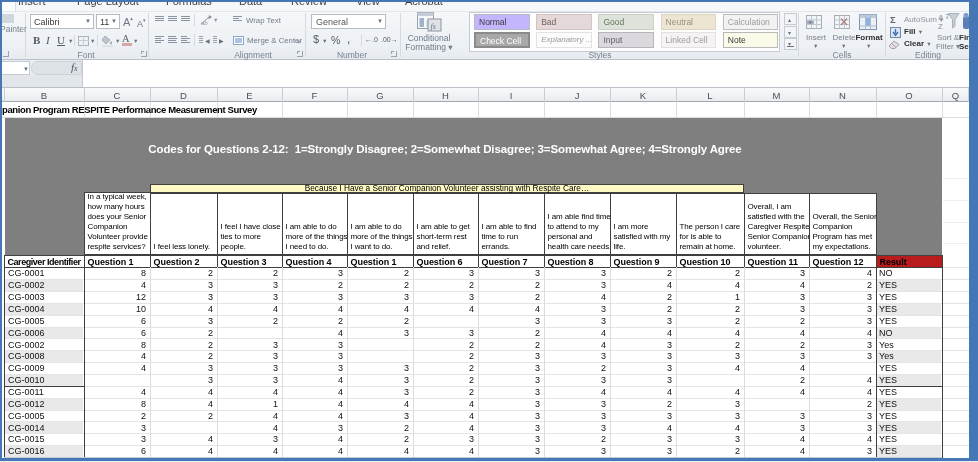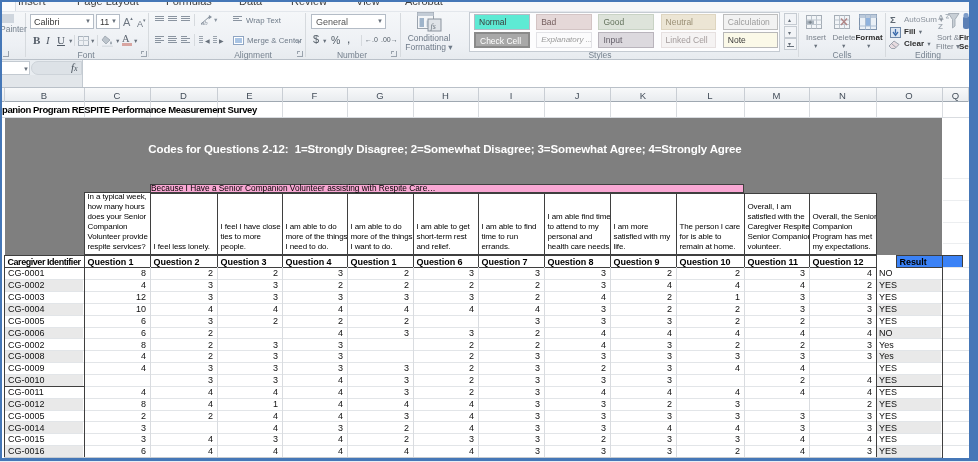--- a/index.html
+++ b/index.html
@@ -139,21 +139,21 @@
     <rect x="1" y="2" width="18" height="4" fill="#c3ccd6"></rect>
     <line x1="1" y1="9" x2="19" y2="9" stroke="#aeb6bf"></line>
     <line x1="1" y1="12" x2="19" y2="12" stroke="#aeb6bf"></line>
     <line x1="7" y1="6" x2="7" y2="16" stroke="#aeb6bf"></line>
     <line x1="13" y1="6" x2="13" y2="16" stroke="#aeb6bf"></line>
     <path d="M14 16 L21 8 L23 10 L16 18 Z" fill="#c9a96a" stroke="#8a939e" stroke-width="0.7"></path>
   </svg>
 <div style="position:absolute;left:497px;top:33px;width:62px;height:9px;font-size:8.5px;color:#6e7a88;text-align:center">Format</div>
 <div style="position:absolute;left:497px;top:42px;width:62px;height:9px;font-size:8.5px;color:#6e7a88;text-align:center">as Table ▾</div>
 <div style="position:absolute;left:469px;top:12px;width:311px;height:40px;background:#fdfdfe;border:1px solid #c5cbd2"></div>
-<div style="position:absolute;left:474.0px;top:14px;width:55.5px;height:16px;background:#5eead4;border:1px solid #b4bcc5;color:#3a3a3a;font-size:8.5px;overflow:hidden">
+<div style="position:absolute;left:474.0px;top:14px;width:55.5px;height:16px;background:#c4b5fd;border:1px solid #b4bcc5;color:#3a3a3a;font-size:8.5px;overflow:hidden">
     <span style="position:absolute;left:4px;top:2px">Normal</span>
   </div>
 <div style="position:absolute;left:536.2px;top:14px;width:55.5px;height:16px;background:#e5d8d8;border:1px solid #d3c4c4;color:#756060;font-size:8.5px;overflow:hidden">
     <span style="position:absolute;left:4px;top:2px">Bad</span>
   </div>
 <div style="position:absolute;left:598.4px;top:14px;width:55.5px;height:16px;background:#dde3da;border:1px solid #c8d2c4;color:#66745f;font-size:8.5px;overflow:hidden">
     <span style="position:absolute;left:4px;top:2px">Good</span>
   </div>
 <div style="position:absolute;left:660.6px;top:14px;width:55.5px;height:16px;background:#ece5d4;border:1px solid #ded5c0;color:#9b9076;font-size:8.5px;overflow:hidden">
     <span style="position:absolute;left:4px;top:2px">Neutral</span>
@@ -307,21 +307,21 @@
 <div style="position:absolute;left:942px;top:102px;width:1px;height:16px;background:#d9dce0"></div>
 <div style="position:absolute;left:969px;top:102px;width:1px;height:16px;background:#d9dce0"></div>
 <div style="position:absolute;left:2px;top:117px;width:967px;height:1px;background:#d9dce0"></div>
 <div style="position:absolute;left:2px;top:104px;width:600px;height:15px;font-size:9.5px;letter-spacing:-0.38px;font-weight:bold;color:#000">panion Program RESPITE Performance Measurement Survey</div>
 <div style="position:absolute;left:5px;top:118px;width:936.5px;height:136.5px;background:#7f7f7f"></div>
 <div style="position:absolute;left:5px;top:143px;width:880px;height:14px;font-size:11.5px;letter-spacing:-0.12px;font-weight:bold;color:#fff;text-align:center">Codes for Questions 2-12:&nbsp; 1=Strongly Disagree; 2=Somewhat Disagree; 3=Somewhat Agree; 4=Strongly Agree</div>
 <div style="position:absolute;left:942.5px;top:178px;width:26.5px;height:1px;background:#eceef0"></div>
 <div style="position:absolute;left:942.5px;top:200px;width:26.5px;height:1px;background:#eceef0"></div>
 <div style="position:absolute;left:942.5px;top:221.5px;width:26.5px;height:1px;background:#eceef0"></div>
 <div style="position:absolute;left:942.5px;top:243px;width:26.5px;height:1px;background:#eceef0"></div>
-<div style="position:absolute;left:150px;top:183.5px;width:594px;height:9.5px;background:#f9a8d4;border:1px solid #3f3f3f;font-size:8.3px;color:#000;text-align:left">
+<div style="position:absolute;left:150px;top:183.5px;width:594px;height:9.5px;background:#fef9c3;border:1px solid #3f3f3f;font-size:8.3px;color:#000;text-align:center">
     <span style="position:absolute;left:0;right:0;top:-1.2px">Because I Have a Senior Companion Volunteer assisting with Respite Care…</span>
   </div>
 <div style="position:absolute;left:84px;top:191.5px;width:67px;height:63.5px;background:#fff;border:1px solid #3f3f3f;font-size:8px;letter-spacing:-0.12px;line-height:10.1px;color:#000;overflow:hidden">
     <span style="position:absolute;left:2.5px;bottom:1.5px">In a typical week,<br>how many hours<br>does your Senior<br>Companion<br>Volunteer provide<br>respite services?</span>
   </div>
 <div style="position:absolute;left:150px;top:192.5px;width:68px;height:62.5px;background:#fff;border:1px solid #3f3f3f;font-size:8px;letter-spacing:-0.12px;line-height:10.1px;color:#000;overflow:hidden">
     <span style="position:absolute;left:2.5px;bottom:1.5px">I feel less lonely.</span>
   </div>
 <div style="position:absolute;left:217px;top:192.5px;width:66px;height:62.5px;background:#fff;border:1px solid #3f3f3f;font-size:8px;letter-spacing:-0.12px;line-height:10.1px;color:#000;overflow:hidden">
     <span style="position:absolute;left:2.5px;bottom:1.5px">I feel I have close<br>ties to more<br>people.</span>
@@ -385,21 +385,21 @@
   </div>
 <div style="position:absolute;left:676px;top:254.5px;width:69px;height:13.699999999999989px;background:#fff;border:1px solid #3f3f3f;font-size:9px;letter-spacing:-0.05px;font-weight:bold;color:#000;overflow:hidden">
     <span style="position:absolute;left:2.5px;top:1.5px">Question 10</span>
   </div>
 <div style="position:absolute;left:744px;top:254.5px;width:66px;height:13.699999999999989px;background:#fff;border:1px solid #3f3f3f;font-size:9px;letter-spacing:-0.05px;font-weight:bold;color:#000;overflow:hidden">
     <span style="position:absolute;left:2.5px;top:1.5px">Question 11</span>
   </div>
 <div style="position:absolute;left:809px;top:254.5px;width:68px;height:13.699999999999989px;background:#fff;border:1px solid #3f3f3f;font-size:9px;letter-spacing:-0.05px;font-weight:bold;color:#000;overflow:hidden">
     <span style="position:absolute;left:2.5px;top:1.5px">Question 12</span>
   </div>
-<div style="position:absolute;left:896px;top:254.5px;width:67px;height:13.699999999999989px;background:#3b82f6;border:1px solid #3f3f3f;font-size:9px;letter-spacing:-0.05px;font-weight:bold;color:#000;overflow:hidden">
+<div style="position:absolute;left:876px;top:254.5px;width:67px;height:13.699999999999989px;background:#b91c1c;border:1px solid #3f3f3f;font-size:9px;letter-spacing:-0.05px;font-weight:bold;color:#000;overflow:hidden">
     <span style="position:absolute;left:2.5px;top:1.5px">Result</span>
   </div>
 <div style="position:absolute;left:5px;top:279.0625px;width:78px;height:11.8625px;background:#e9e9e9"></div>
 <div style="position:absolute;left:877px;top:279.0625px;width:64px;height:11.8625px;background:#e9e9e9"></div>
 <div style="position:absolute;left:5px;top:302.7875px;width:78px;height:11.8625px;background:#e9e9e9"></div>
 <div style="position:absolute;left:877px;top:302.7875px;width:64px;height:11.8625px;background:#e9e9e9"></div>
 <div style="position:absolute;left:5px;top:326.5125px;width:78px;height:11.8625px;background:#e9e9e9"></div>
 <div style="position:absolute;left:877px;top:326.5125px;width:64px;height:11.8625px;background:#e9e9e9"></div>
 <div style="position:absolute;left:5px;top:350.2375px;width:78px;height:11.8625px;background:#e9e9e9"></div>
 <div style="position:absolute;left:877px;top:350.2375px;width:64px;height:11.8625px;background:#e9e9e9"></div>

